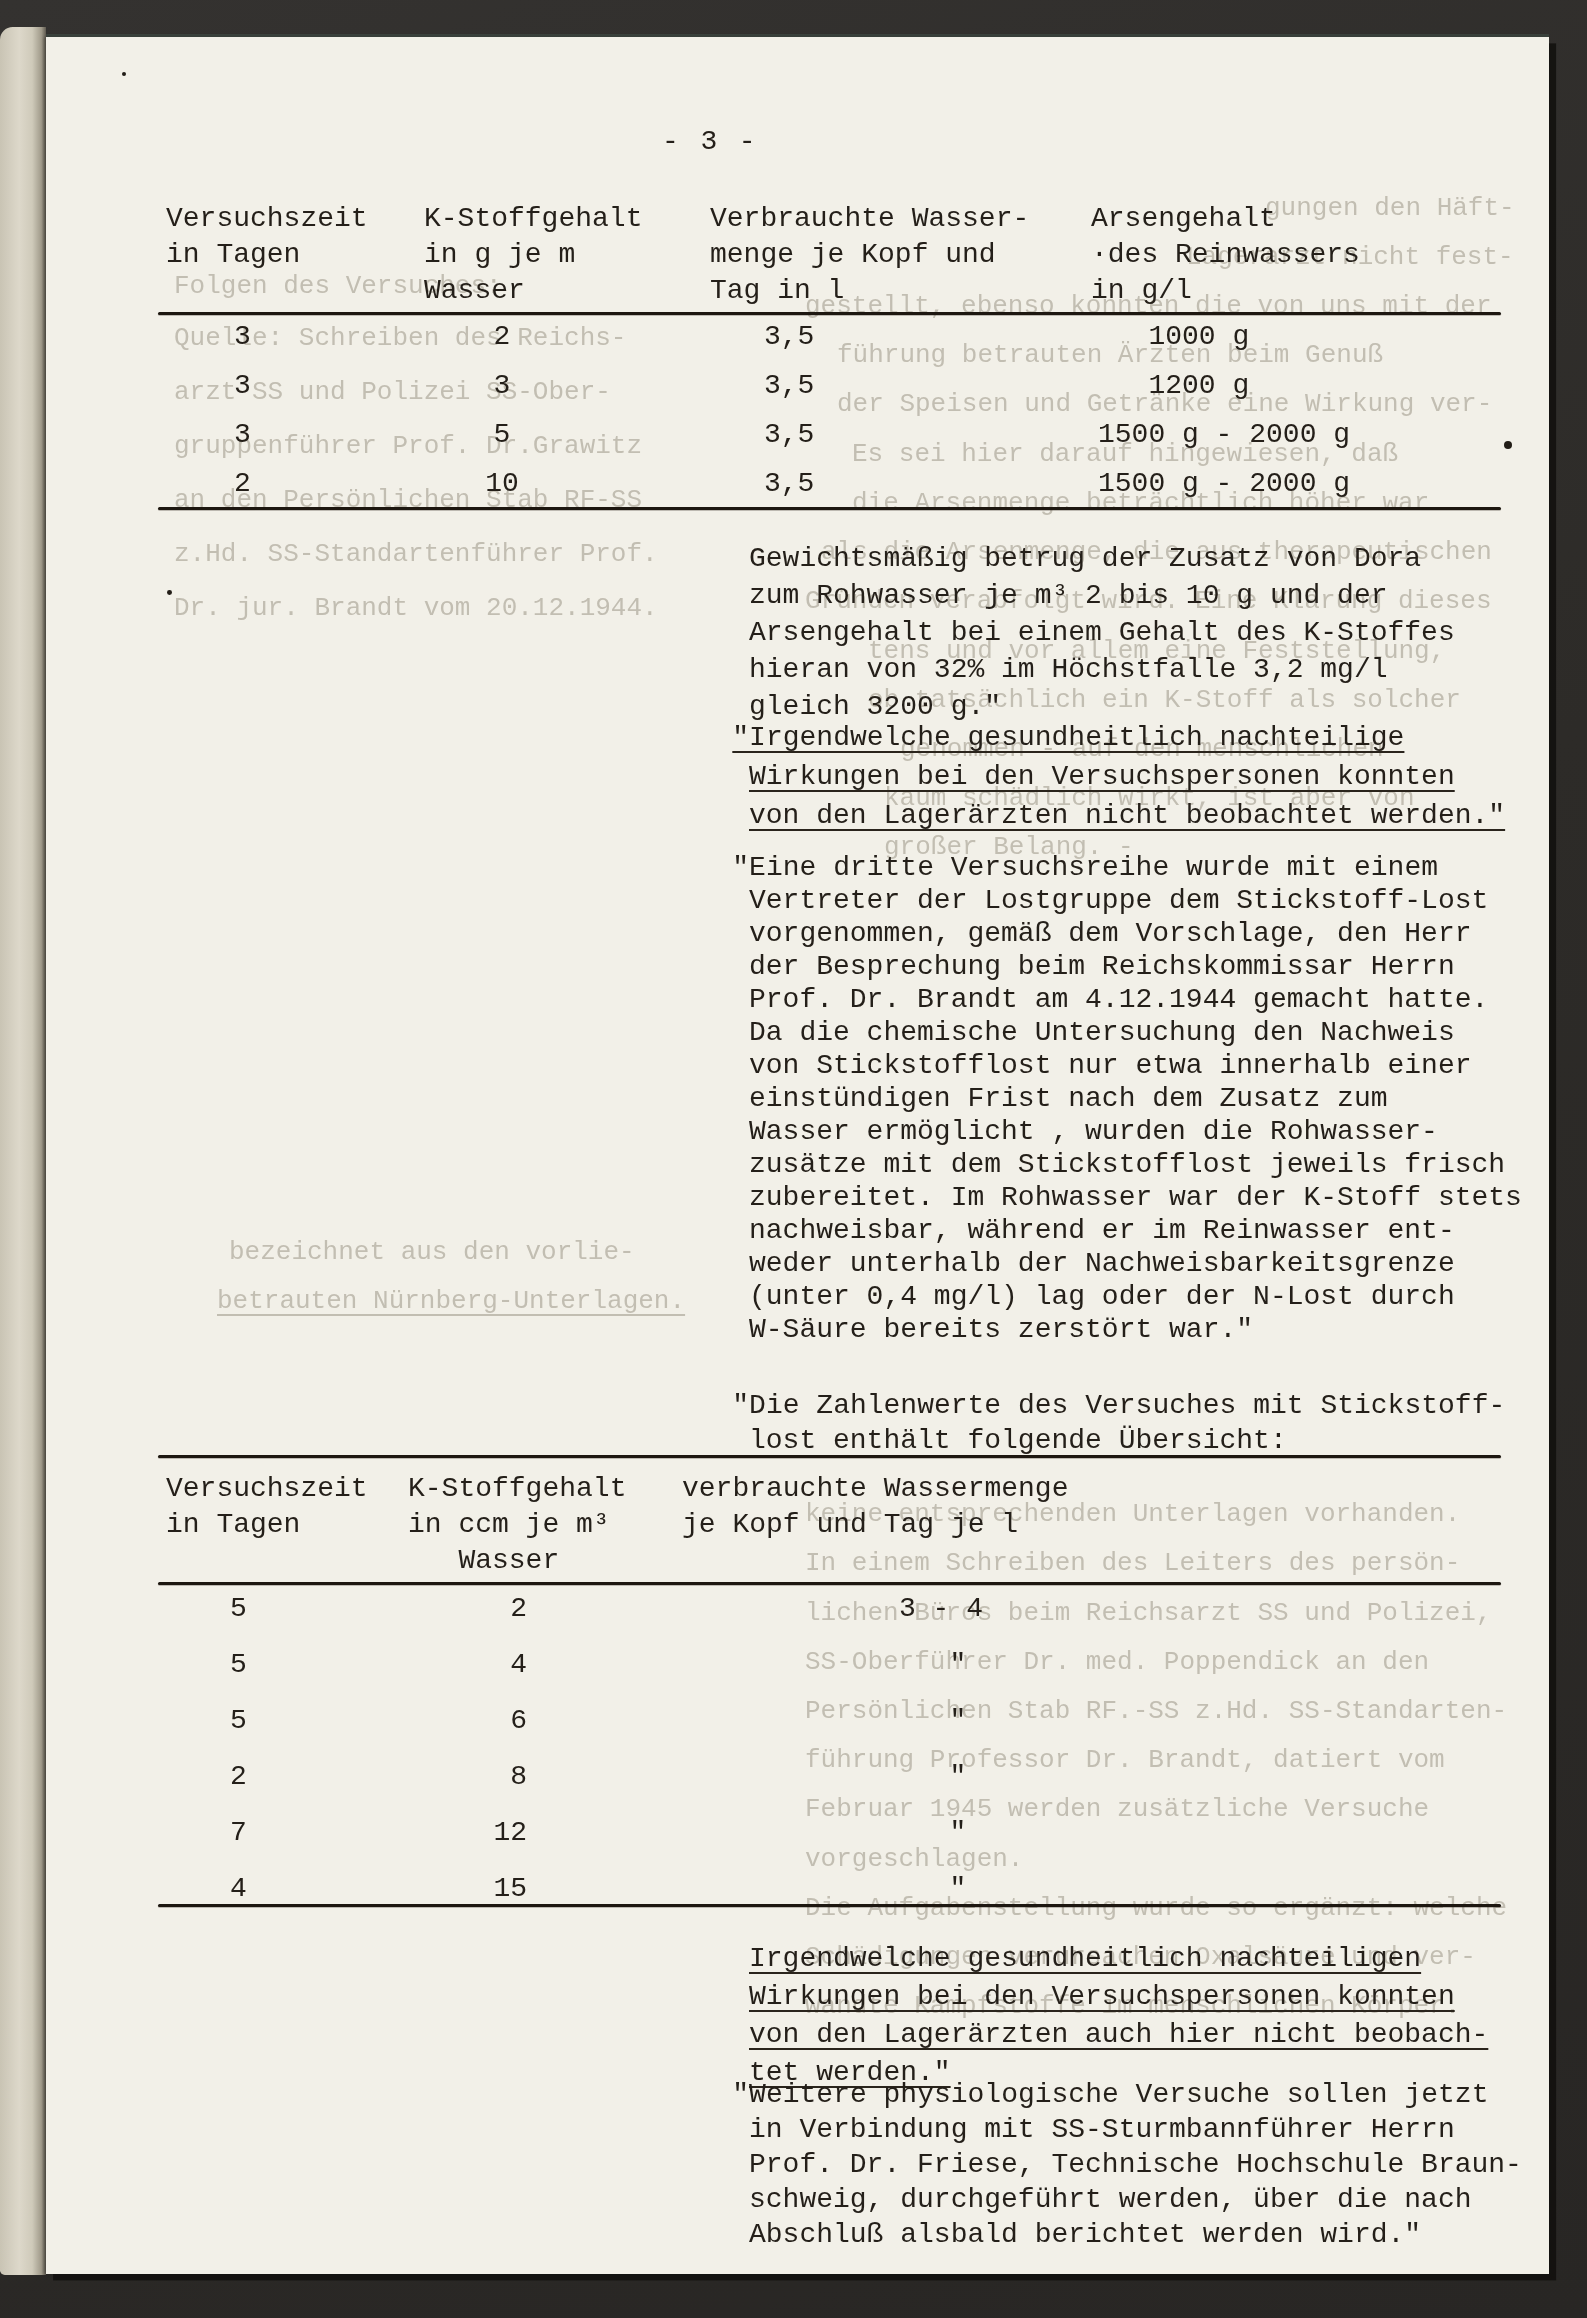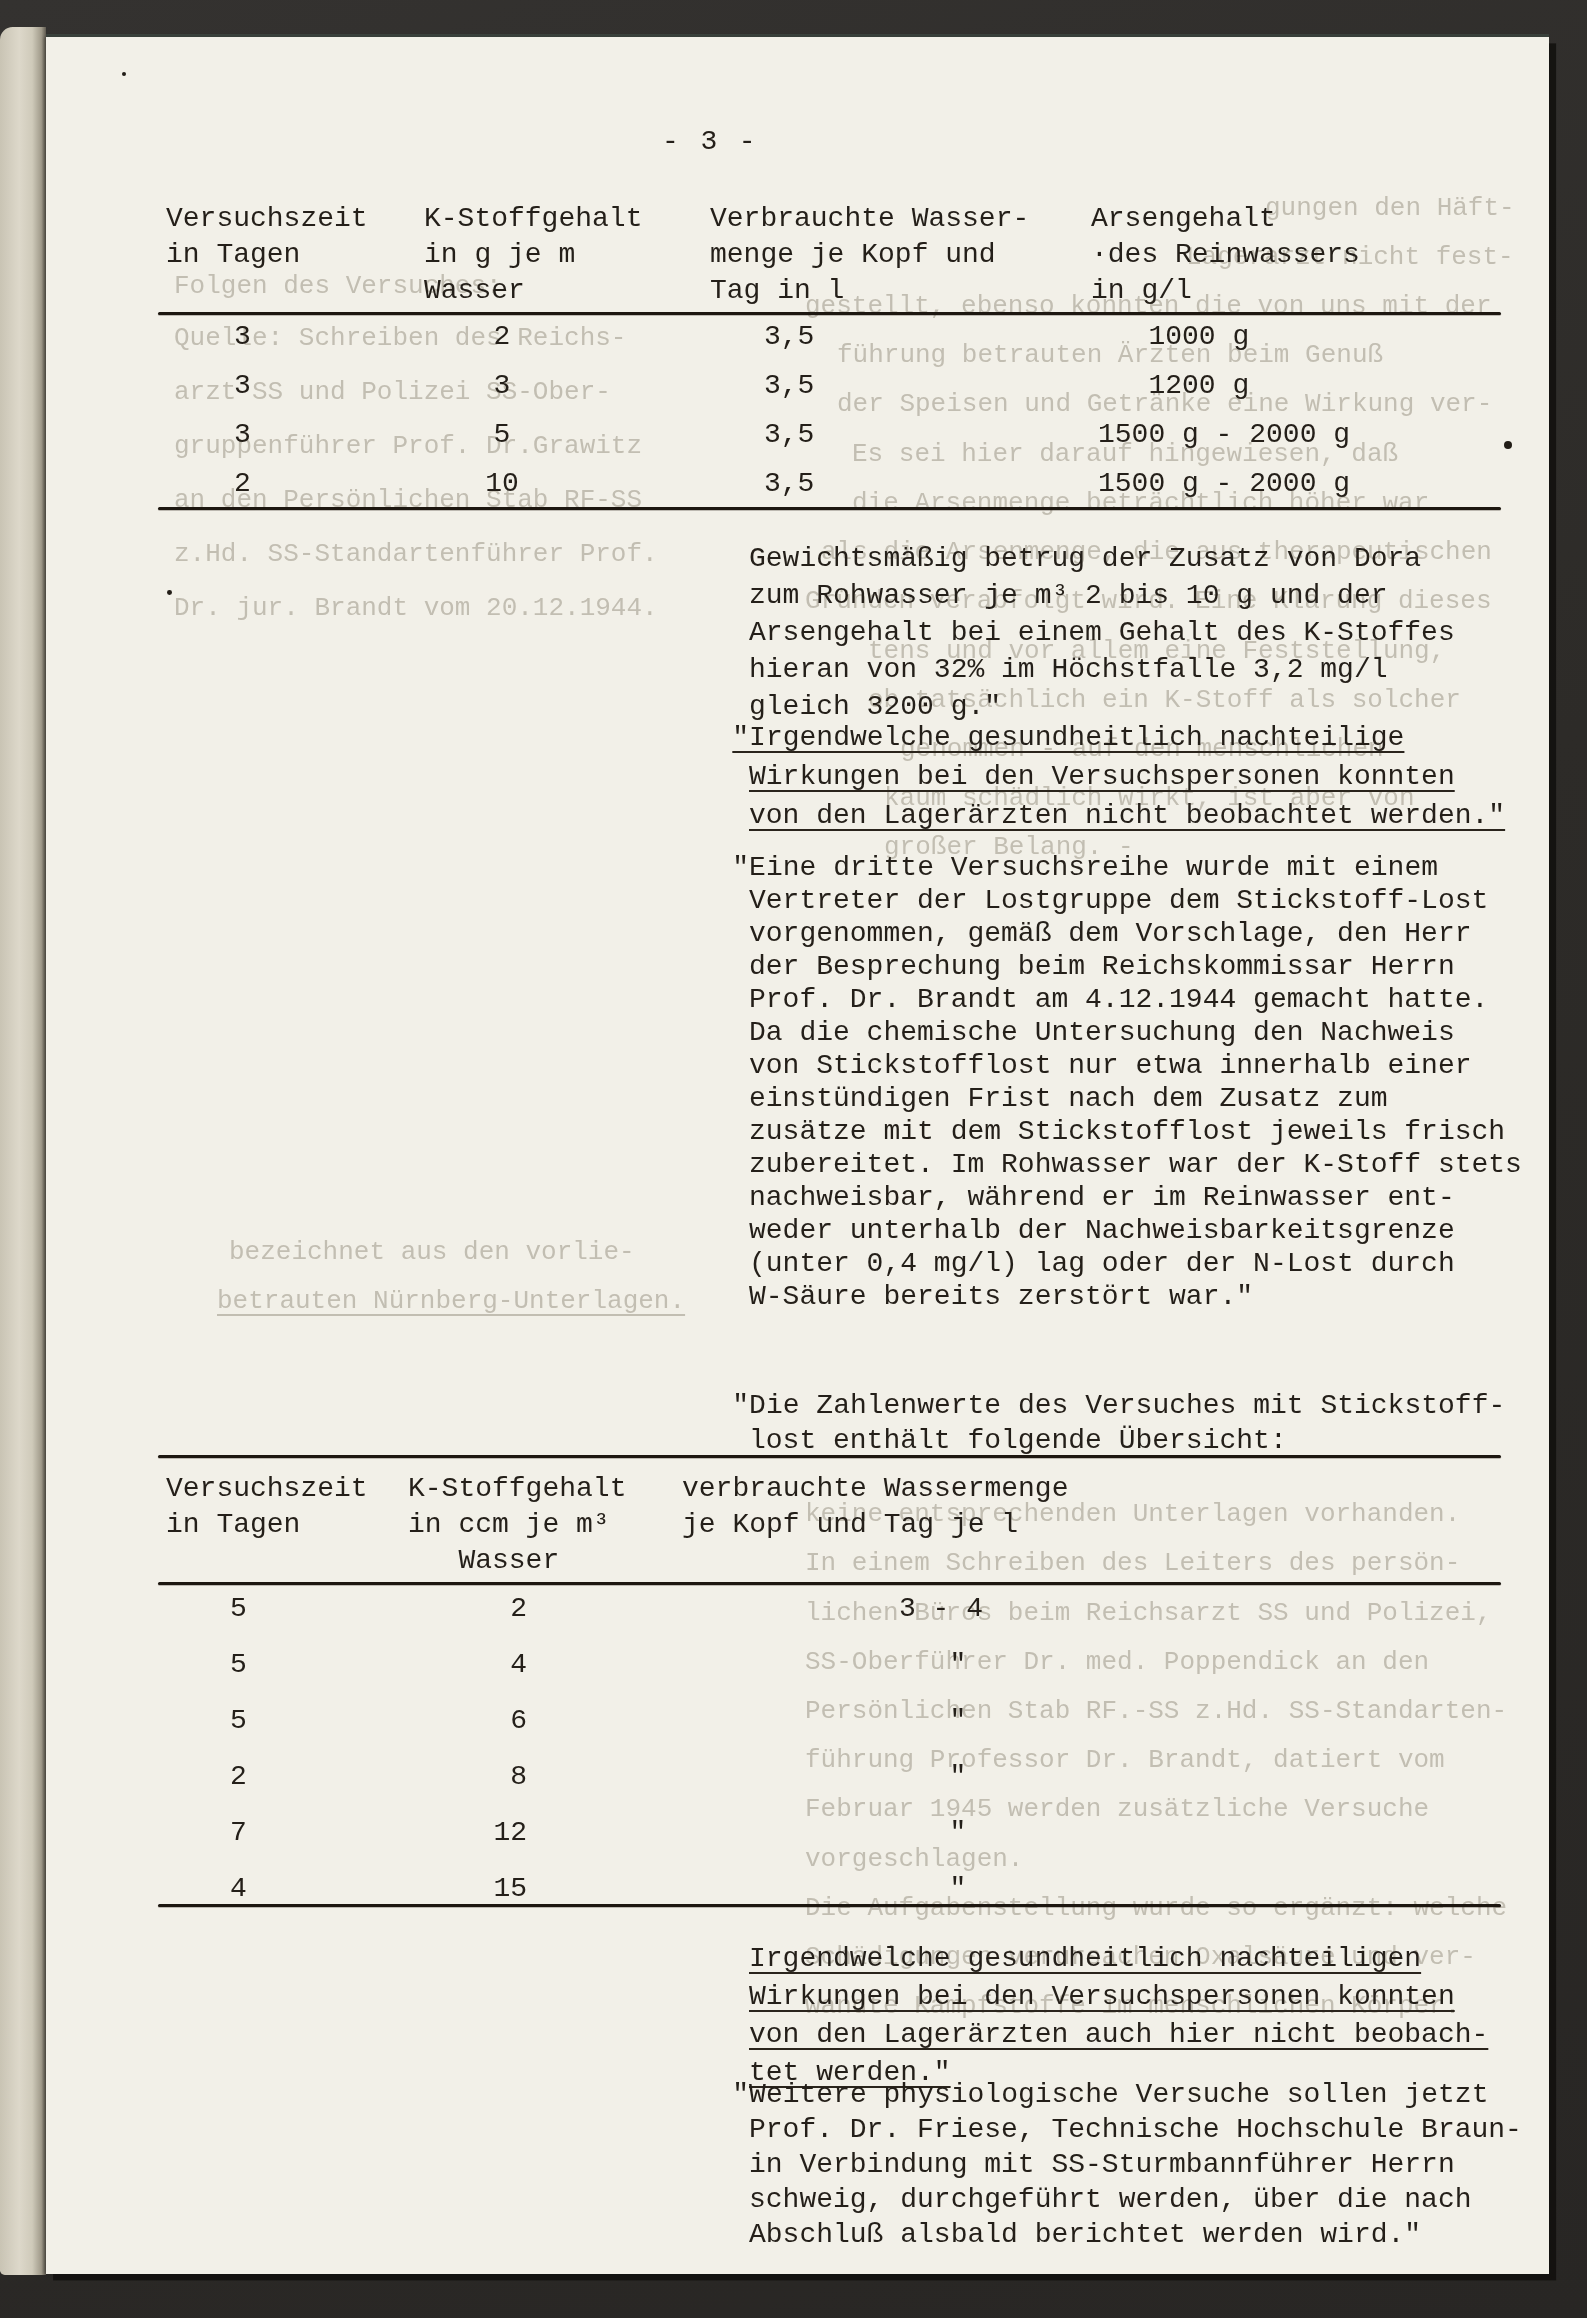--- a/index.html
+++ b/index.html
@@ -196,20 +196,21 @@
 
   <div class="ink para" id="p3">
       <div class="tline hang">"Eine dritte Versuchsreihe wurde mit einem</div>
       <div class="tline">Vertreter der Lostgruppe dem Stickstoff-Lost</div>
       <div class="tline">vorgenommen, gemäß dem Vorschlage, den Herr</div>
       <div class="tline">der Besprechung beim Reichskommissar Herrn</div>
       <div class="tline">Prof. Dr. Brandt am 4.12.1944 gemacht hatte.</div>
       <div class="tline">Da die chemische Untersuchung den Nachweis</div>
       <div class="tline">von Stickstofflost nur etwa innerhalb einer</div>
       <div class="tline">einstündigen Frist nach dem Zusatz zum</div>
+      <div class="tline">Wasser ermöglicht , wurden die Rohwasser-</div>
       <div class="tline">zusätze mit dem Stickstofflost jeweils frisch</div>
       <div class="tline">zubereitet. Im Rohwasser war der K-Stoff stets</div>
       <div class="tline">nachweisbar, während er im Reinwasser ent-</div>
       <div class="tline">weder unterhalb der Nachweisbarkeitsgrenze</div>
       <div class="tline">(unter 0,4 mg/l) lag oder der N-Lost durch</div>
       <div class="tline">W-Säure bereits zerstört war."</div>
     </div>
 
   <div class="ink para" id="p4">
       <div class="tline hang">"Die Zahlenwerte des Versuches mit Stickstoff-</div>
@@ -271,20 +272,20 @@
 
   <div class="ink para ul-block" id="p5">
       <div class="tline">Irgendwelche gesundheitlich nachteiligen</div>
       <div class="tline">Wirkungen bei den Versuchspersonen konnten</div>
       <div class="tline">von den Lagerärzten auch hier nicht beobach-</div>
       <div class="tline">tet werden."</div>
     </div>
 
   <div class="ink para" id="p6">
       <div class="tline hang">"Weitere physiologische Versuche sollen jetzt</div>
+      <div class="tline">in Verbindung mit SS-Sturmbannführer Herrn</div>
       <div class="tline">Prof. Dr. Friese, Technische Hochschule Braun-</div>
-      <div class="tline">in Verbindung mit SS-Sturmbannführer Herrn</div>
       <div class="tline">schweig, durchgeführt werden, über die nach</div>
       <div class="tline">Abschluß alsbald berichtet werden wird."</div>
     </div>
 
 </div>
 
 
 </body></html>

